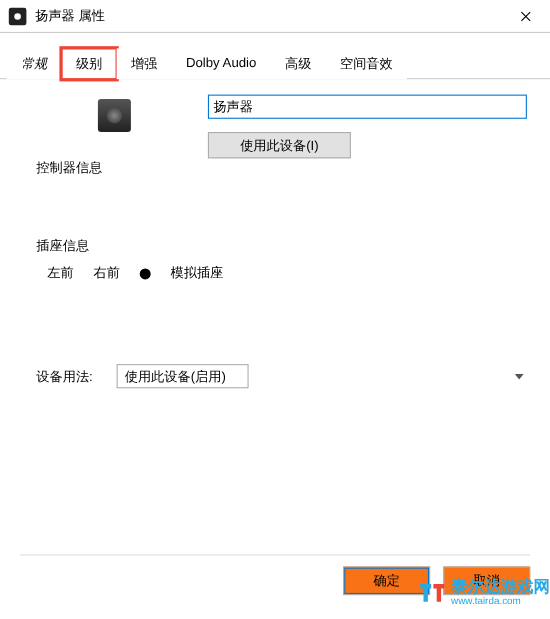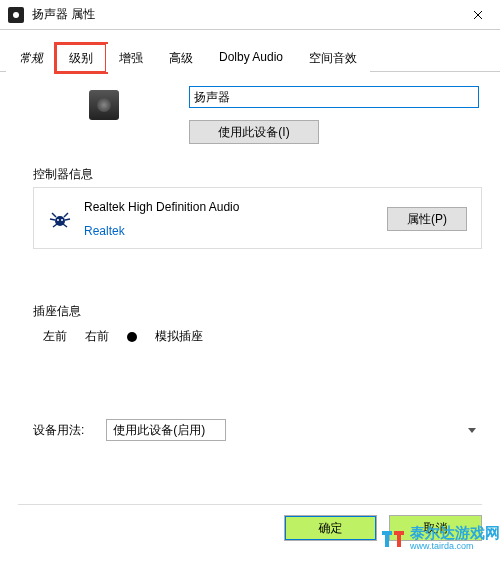--- a/index.html
+++ b/index.html
@@ -19,40 +19,40 @@
 
 .content { padding: 14px 18px 10px 33px; }
 
 .row-icon { display: flex; align-items: flex-start; gap: 70px; padding-left: 56px; }
 .speaker-icon { width: 30px; height: 30px; background: linear-gradient(#555,#222); border-radius: 3px; position: relative; margin-top: 4px; }
 .speaker-icon::after { content: ""; position: absolute; width: 14px; height: 14px; background: radial-gradient(#888,#333); border-radius: 50%; top: 8px; left: 8px; }
 .icon-col2 { flex: 1; }
 .dev-input { width: 290px; height: 22px; border: 1px solid #0078d7; padding: 2px 4px; outline: none; }
 .change-icon-btn { margin-top: 12px; width: 130px; height: 24px; background: #e1e1e1; border: 1px solid #adadad; cursor: pointer; }
 
-.group-label { margin-top: 22px; margin-bottom: 4px; color: #000; }
+.group-label { margin-bottom: 4px; color: #000; }
 .group-box { border: 1px solid #ddd; padding: 12px 14px 10px 14px; }
 
 .ctrl-row { display: flex; align-items: center; }
 .crab-icon { width: 24px; height: 24px; margin-right: 12px; }
 .ctrl-name-col { flex: 1; }
 .ctrl-name { color: #000; }
 .ctrl-vendor { color: #0066cc; margin-top: 10px; margin-left: 0; }
 .prop-btn { width: 80px; height: 24px; background: #e1e1e1; border: 1px solid #adadad; cursor: pointer; }
 
 .jack-row { display: flex; align-items: center; gap: 18px; padding: 4px 10px; }
 .dot { width: 10px; height: 10px; background: #000; border-radius: 50%; }
 
 .usage-row { display: flex; align-items: center; gap: 22px; margin-top: 22px; padding-left: 0; }
 .usage-select { flex: 1; height: 22px; border: 1px solid #adadad; background: #fff; padding: 0 20px 0 6px; appearance: none; -webkit-appearance: none; position: relative; }
 .select-wrap { position: relative; flex: 1; }
 .select-wrap::after { content: ""; position: absolute; right: 6px; top: 9px; width: 0; height: 0; border-left: 4px solid transparent; border-right: 4px solid transparent; border-top: 5px solid #555; pointer-events: none; }
 
 .footer { position: absolute; bottom: 22px; right: 18px; display: flex; gap: 12px; }
-.footer button { width: 93px; height: 26px; background: #bef264; border: 1px solid #adadad; cursor: pointer; }
+.footer button { width: 79px; height: 26px; background: #f97316; border: 1px solid #adadad; cursor: pointer; }
 .footer .ok { outline: 1px solid #0078d7; outline-offset: -2px; }
 
 .hr { position: absolute; left: 18px; right: 18px; bottom: 58px; border-top: 1px solid #ddd; }
 
 .watermark { position: absolute; right: 0; bottom: 12px; display: flex; align-items: center; gap: 4px; background: transparent; }
 .watermark .wm-icon { width: 26px; height: 26px; }
 .watermark .wm-text { font-size: 15px; color: #2aa8e0; font-weight: bold; }
 .watermark .wm-sub { font-size: 9px; color: #2aa8e0; letter-spacing: 0; display: block; margin-top: -2px; }
 </style>
 </head>
@@ -65,51 +65,36 @@
     <svg viewBox="0 0 10 10">
         <path d="M1 1 L9 9 M9 1 L1 9" stroke="#000" stroke-width="1"></path>
       </svg>
   </div>
 </div>
 
 <div class="tabs">
   <div class="tab active-hint">常规</div>
   <div class="tab highlighted">级别</div>
   <div class="tab">增强</div>
+  <div class="tab">Dolby Audio</div>
   <div class="tab">高级</div>
-  <div class="tab">Dolby Audio</div>
   <div class="tab">空间音效</div>
 </div>
 
 <div class="content">
 
   <div class="row-icon">
     <div class="speaker-icon"></div>
     <div class="icon-col2">
       <input class="dev-input" value="扬声器" style="">
       <div><button class="change-icon-btn">使用此设备(I)</button></div>
     </div>
   </div>
 
   <div class="group-label">控制器信息</div>
-  <div class="group-box">
-    <div class="ctrl-row">
-      <svg class="crab-icon" viewBox="0 0 24 24">
-        <circle cx="12" cy="14" r="5" fill="#0a2a6b"></circle>
-        <path d="M4 6 L8 10 M20 6 L16 10 M2 12 L7 13 M22 12 L17 13 M5 20 L9 17 M19 20 L15 17" stroke="#0a2a6b" stroke-width="1.5"></path>
-        <circle cx="10" cy="13" r="1" fill="#fff"></circle>
-          <circle cx="14" cy="13" r="1" fill="#fff"></circle>
-      </svg>
-      <div class="ctrl-name-col">
-        <div class="ctrl-name">Realtek High Definition Audio</div>
-        <div class="ctrl-vendor">Realtek</div>
-      </div>
-      <button class="prop-btn">属性(P)</button>
-    </div>
-  </div>
 
   <div class="group-label" style="margin-top:54px">插座信息</div>
   <div class="jack-row">
     <span>左前</span>
     <span>右前</span>
     <span class="dot"></span>
     <span>模拟插座</span>
   </div>
 
   <div class="usage-row" style="margin-top:70px">

